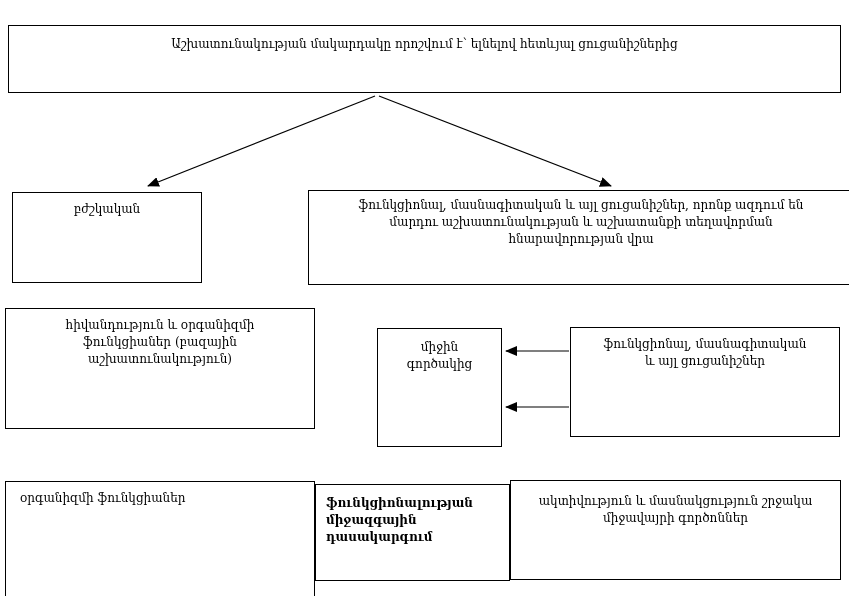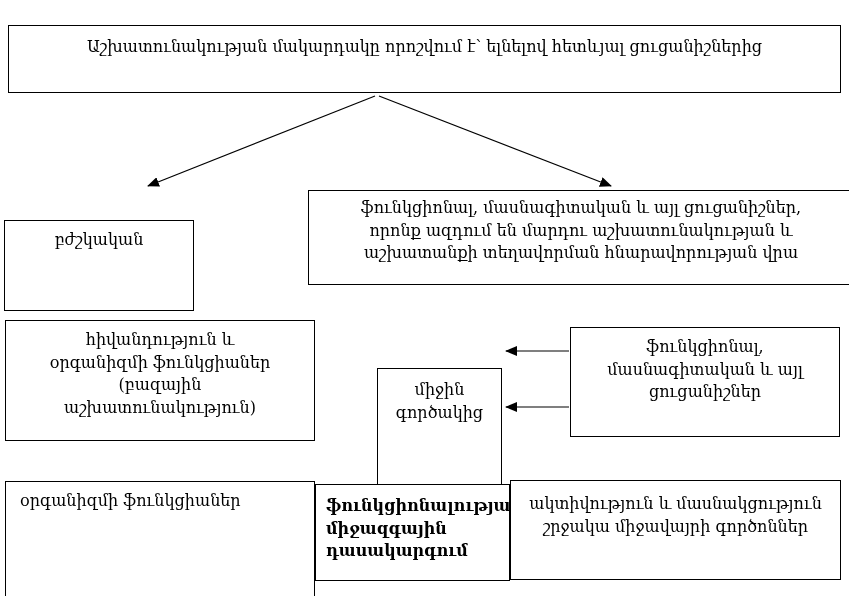--- a/index.html
+++ b/index.html
@@ -7,21 +7,21 @@
     padding: 0;
     background: #ffffff;
   }
   .canvas {
     position: relative;
     width: 849px;
     height: 596px;
     background: #ffffff;
     color: #000000;
     font-family: "DejaVu Serif", "DejaVu Sans", serif;
-    font-size: 16px;
+    font-size: 12px;
     line-height: 1.42;
     overflow: hidden;
   }
   .arrows {
     position: absolute;
     left: 0;
     top: 0;
     width: 849px;
     height: 596px;
     pointer-events: none;
@@ -29,24 +29,24 @@
   .box {
     position: absolute;
     border: 1px solid #000000;
     background: #ffffff;
     box-sizing: border-box;
   }
   .center { text-align: center; }
   .bold { font-weight: bold; }
 
   .b-title       { left: 8px;   top: 25px;  width: 833px; height: 68px;  padding: 10px 24px 0; }
-  .b-medical     { left: 4px;   top: 192px; width: 190px; height: 91px;  padding: 8px 10px 0; margin-top: 28px; }
+  .b-medical     { left: 12px;   top: 192px; width: 190px; height: 91px;  padding: 8px 10px 0; }
   .b-indicators  { left: 308px; top: 190px; width: 546px; height: 95px;  padding: 6px 26px 0; }
-  .b-disease     { left: 5px;   top: 320px; width: 310px; height: 121px; padding: 8px 36px 0; }
-  .b-coefficient { left: 377px; top: 328px; width: 125px; height: 119px; padding: 10px 14px 0; margin-top: 40px; }
+  .b-disease     { left: 5px;   top: 308px; width: 310px; height: 121px; padding: 8px 36px 0; }
+  .b-coefficient { left: 377px; top: 328px; width: 125px; height: 119px; padding: 10px 14px 0; }
   .b-functional  { left: 570px; top: 327px; width: 270px; height: 110px; padding: 8px 28px 0; }
   .b-body        { left: 5px;   top: 481px; width: 310px; height: 118px;  padding: 8px 10px 0 14px; }
   .b-icf         { left: 315px; top: 484px; width: 195px; height: 97px;  padding: 10px 8px 0 10px; }
   .b-activity    { left: 510px; top: 480px; width: 331px; height: 100px; padding: 12px 12px 8px; }
 </style>
 </head>
 <body>
 
 <div class="canvas">
 

